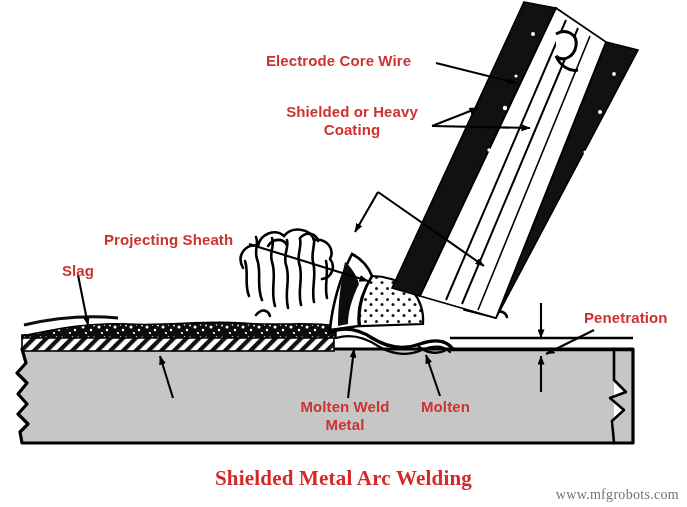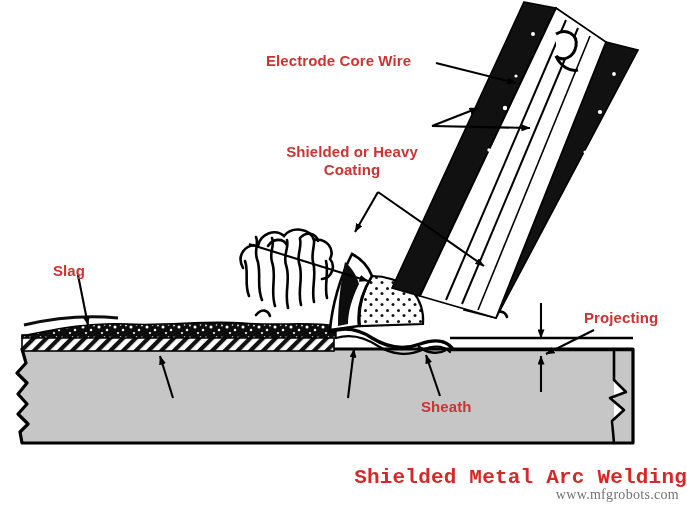--- a/index.html
+++ b/index.html
@@ -34,23 +34,23 @@
     line-height: 1.18;
     white-space: pre-line;
     letter-spacing: 0.1px;
   }
   .lbl.ctr { text-align: center; }
   #title-label {
     position: absolute;
     left: 0;
     right: 0;
     top: 466px;
-    text-align: right;
+    text-align: center;
     color: #D62828;
-    font-family: Liberation Mono, monospace;
+    font-family: Liberation Serif, serif;
     font-weight: bold;
     font-size: 21px;
     letter-spacing: 0.2px;
   }
   #watermark {
     position: absolute;
     right: 8px;
     bottom: 4px;
     color: #737373;
     font-family: "Liberation Serif", serif;
@@ -217,30 +217,33 @@
 
       <line x1="440" y1="396" x2="426" y2="355" marker-end="url(#arrowhead)"></line>
 
       <line x1="541" y1="303" x2="541" y2="338" marker-end="url(#arrowhead)"></line>
       <line x1="541" y1="392" x2="541" y2="356" marker-end="url(#arrowhead)"></line>
     </g>
   </svg>
 
   <div class="lbl" style="left:266px; top:52px;">Electrode Core Wire</div>
 
-  <div class="lbl ctr" style="left:276px; top:103px; width:152px;margin-top:40px;">Shielded or Heavy
+  <div class="lbl ctr" style="left:276px; top:103px; width:152px;">Shielded or Heavy
 Coating</div>
 
 
-
-  <div class="lbl" style="left:53px; top:262px;">Slag</div>
-
-  <div class="lbl" style="left:584px; top:309px;">Projecting</div>
-
-
-
-  <div class="lbl" style="left:421px; top:398px;">Sheath</div>
+  <div class="lbl" style="left:104px; top:231px;">Projecting Sheath</div>
+
+  <div class="lbl" style="left:62px; top:262px;">Slag</div>
+
+  <div class="lbl" style="left:584px; top:309px;">Penetration</div>
+
+
+  <div class="lbl ctr" style="left:288px; top:398px; width:114px;">Molten Weld
+Metal</div>
+
+  <div class="lbl" style="left:421px; top:398px;">Molten</div>
 
   <div id="title-label">Shielded Metal Arc Welding</div>
 
   <div id="watermark">www.mfgrobots.com</div>
 
 </div>
 
 </body></html>

